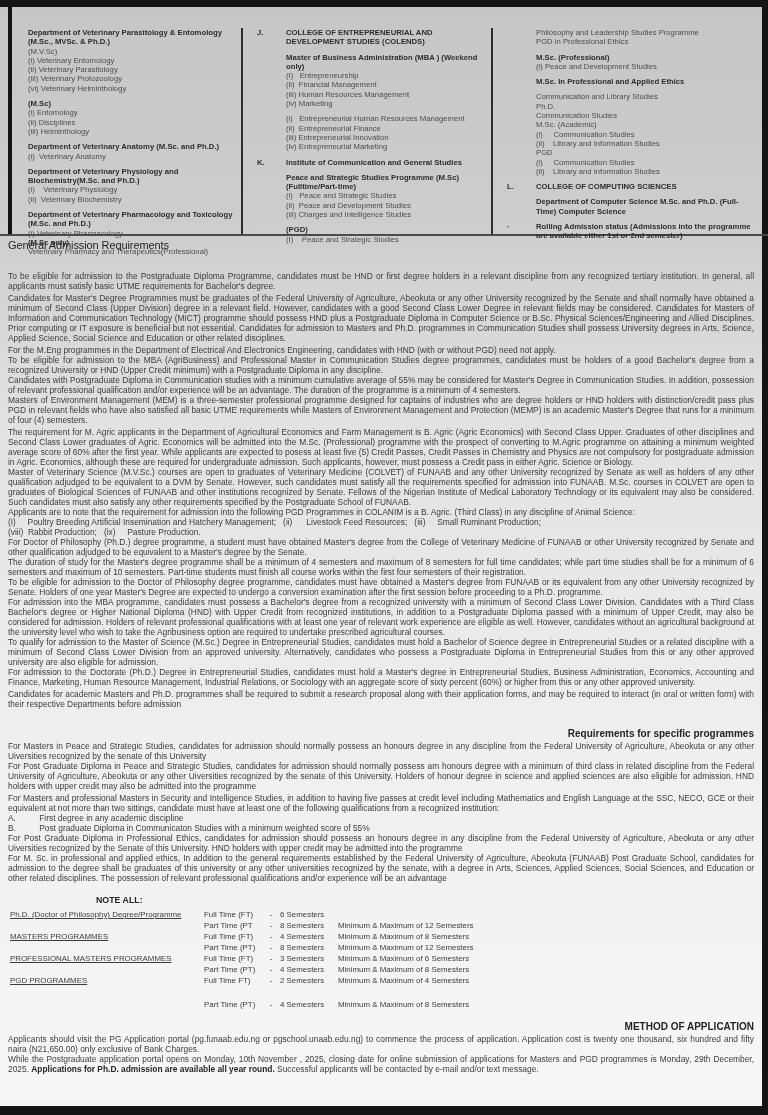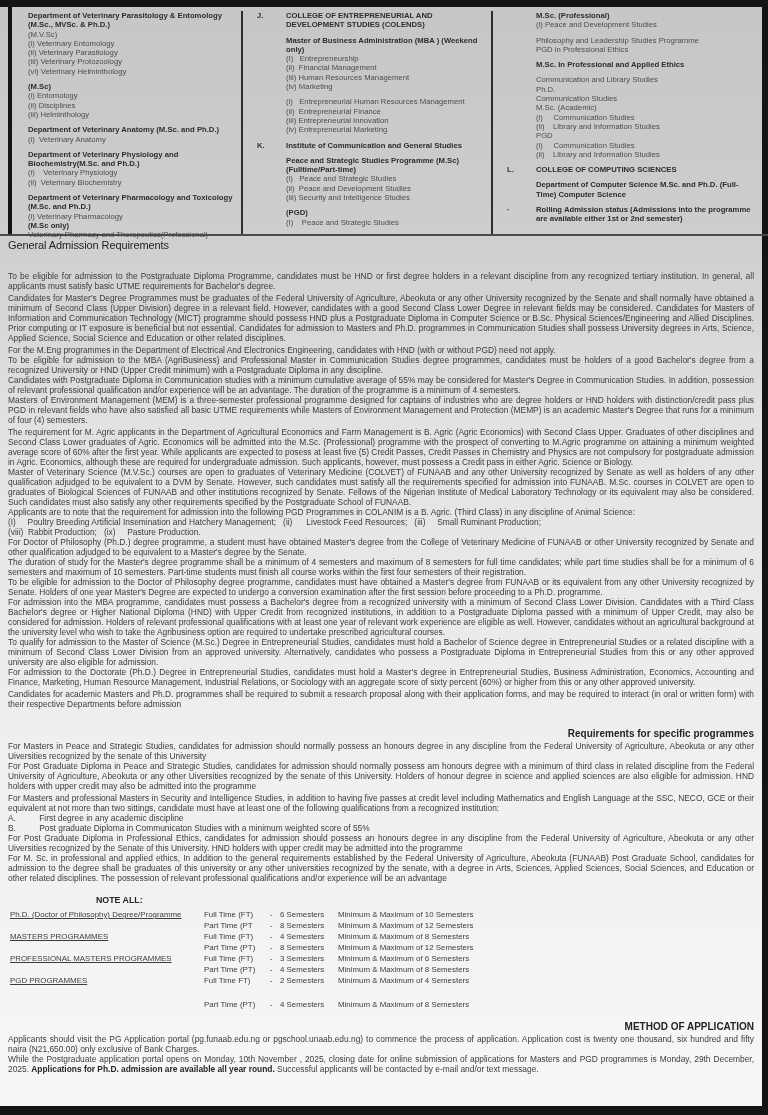--- a/index.html
+++ b/index.html
@@ -20,21 +20,21 @@
   .bar-bottom{bottom:0;left:0;width:768px;height:9px;}
   .bar-left{position:absolute;left:8px;top:7px;width:4px;height:229px;background:#141414;}
 
   
   .top{
     position:relative;
     display:flex;
     align-items:stretch;
     height:229px;
     margin-top:7px;
-    padding:4px 10px 0 18px;
+    padding:21px 10px 0 18px;
     box-sizing:border-box;
     border-bottom:2px solid #4a4a4a;
     font-size:7.7px;
     line-height:9.3px;
     color:#4c4c4c;
   }
   .col{box-sizing:border-box;}
   .col-1{width:222px;padding-left:10px;padding-right:6px;}
   .col-2{width:246px;}
   .col-3{flex:1;}
@@ -143,36 +143,36 @@
           <div class="line">(iv) Entrepreneurial Marketing</div>
         </div>
         <div class="block">
           <span class="lbl">K.</span>
           <div class="b-title">Institute of Communication and General Studies</div>
         </div>
         <div class="block">
           <div class="b-title">Peace and Strategic Studies Programme (M.Sc)(Fulltime/Part-time)</div>
           <div class="line">(i)   Peace and Strategic Studies</div>
           <div class="line">(ii)  Peace and Development Studies</div>
-          <div class="line">(iii) Security and Intelligence Studies</div>
+          <div class="line">(iii) Charges and Intelligence Studies</div>
         </div>
         <div class="block">
           <div class="b-title">(PGD)</div>
           <div class="line">(I)    Peace and Strategic Studies</div>
         </div>
       </div>
       <div class="vrule"></div>
       <div class="col col-3">
         <div class="block">
+          <div class="line">Philosophy and Leadership Studies Programme</div>
+          <div class="line">PGD in Professional Ethics</div>
+        </div>
+        <div class="block">
           <div class="b-title">M.Sc. (Professional)</div>
           <div class="line">(i) Peace and Development Studies</div>
-        </div>
-        <div class="block">
-          <div class="line">Philosophy and Leadership Studies Programme</div>
-          <div class="line">PGD in Professional Ethics</div>
         </div>
         <div class="block">
           <div class="b-title">M.Sc. In Professional and Applied Ethics</div>
         </div>
         <div class="block">
           <div class="line">Communication and Library Studies</div>
           <div class="line">Ph.D.</div>
           <div class="line">Communication Studies</div>
           <div class="line">M.Sc. (Academic)</div>
           <div class="line">(i)     Communication Studies</div>
@@ -230,21 +230,20 @@
       </div>
 
     <div class="note">
       <div class="note-label">NOTE ALL:</div>
       <div class="ntable">
           <div class="trow">
             <div class="tcell c0">Ph.D. (Doctor of Philosophy) Degree/Programme</div>
             <div class="tcell c1">Full Time (FT)</div>
             <div class="tcell c2">-</div>
             <div class="tcell c3">6 Semesters</div>
-            <div class="tcell c4">Minimum &amp; Maximum of 10 Semesters</div>
           </div>
           <div class="trow">
             <div class="tcell c0"></div>
             <div class="tcell c1">Part Time (PT</div>
             <div class="tcell c2">-</div>
             <div class="tcell c3">8 Semesters</div>
             <div class="tcell c4">Minimum &amp; Maximum of 12 Semesters</div>
           </div>
           <div class="trow">
             <div class="tcell c0">MASTERS PROGRAMMES</div>

